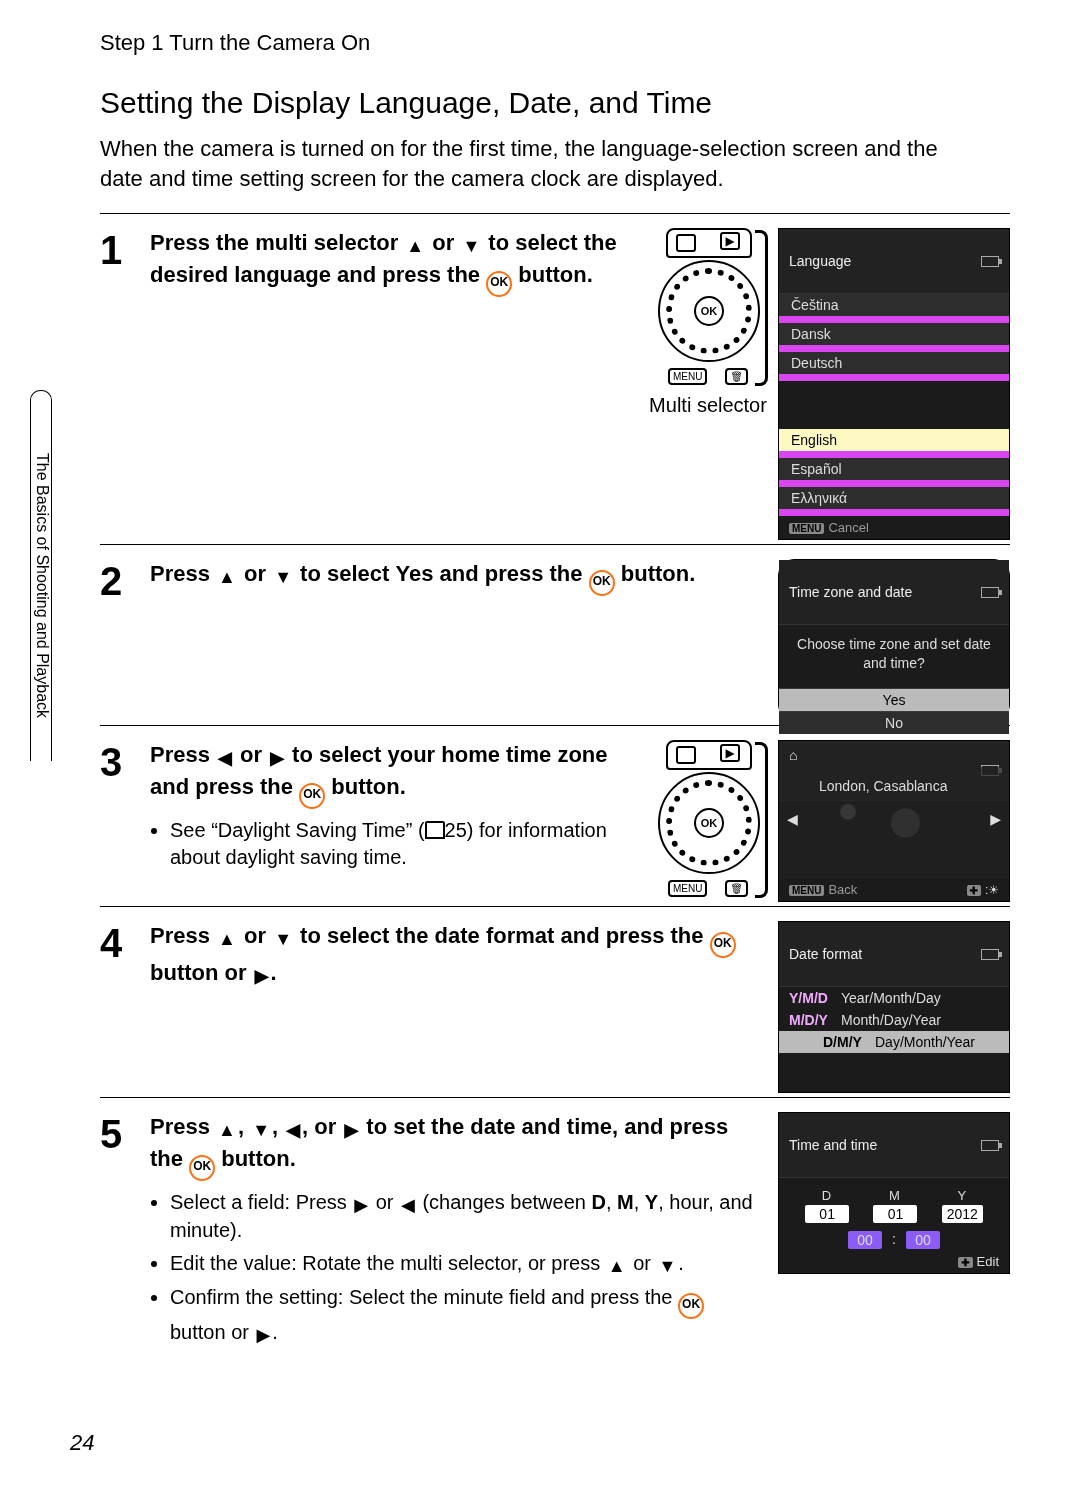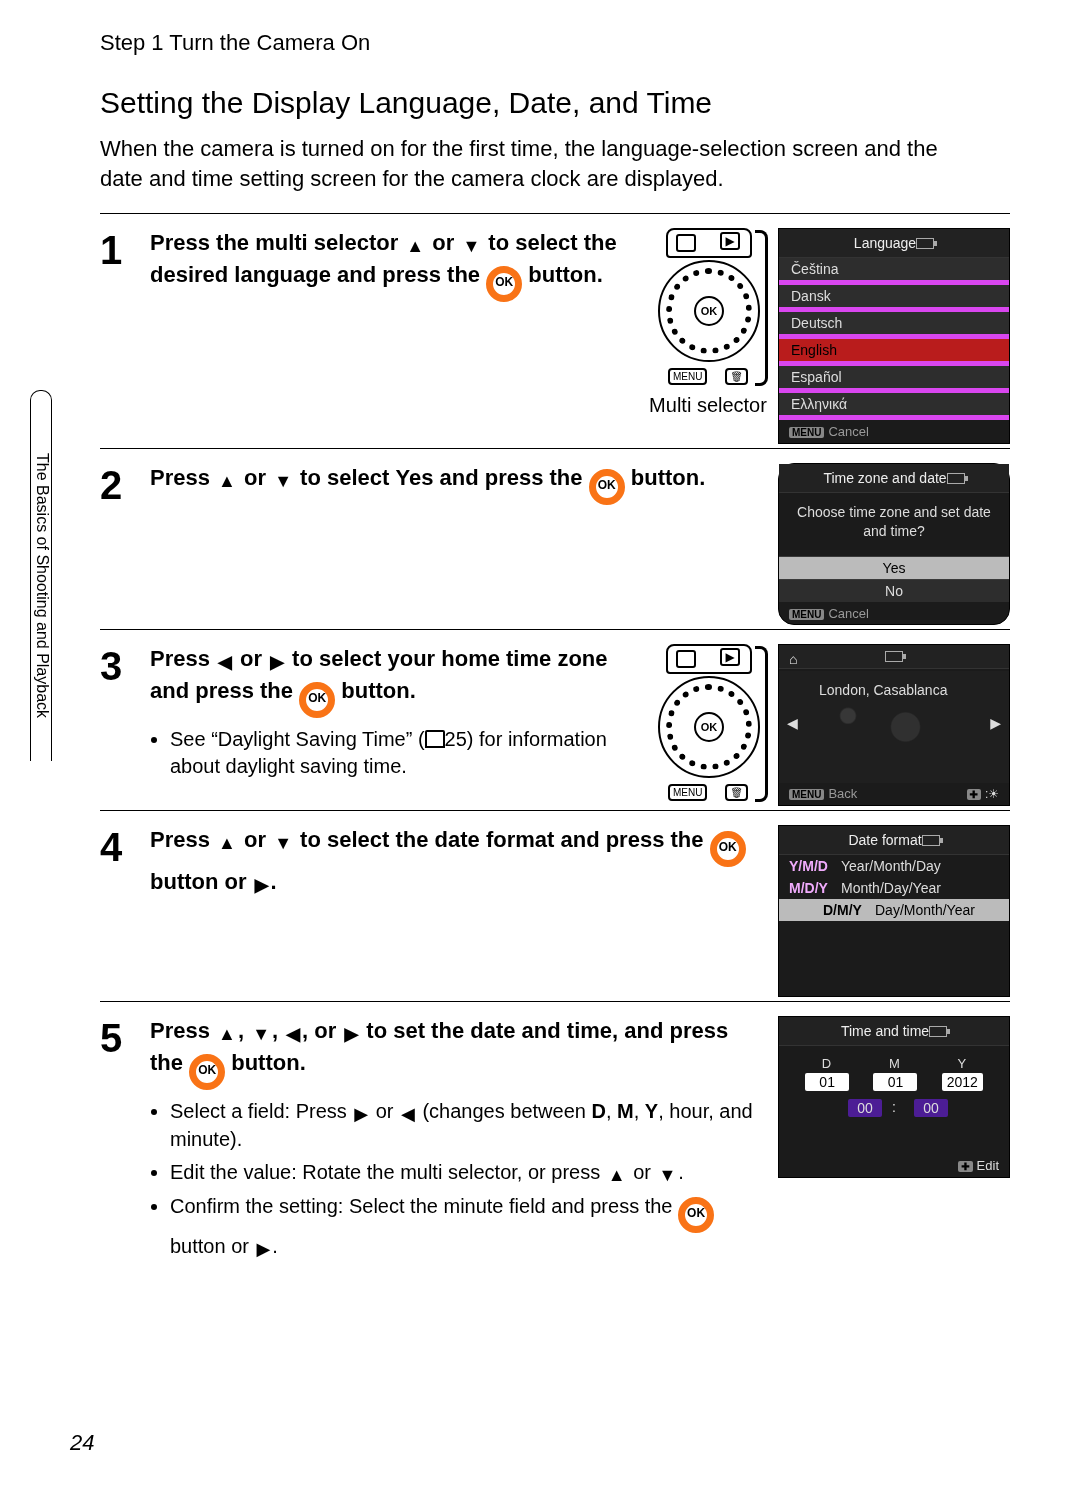--- a/index.html
+++ b/index.html
@@ -38,21 +38,21 @@
     min-width:0;
   }
   .steptext .main{font-weight:600;font-size:22px;line-height:1.4;}
   .steptext .main .b{font-weight:700;}
   .bullets{margin:8px 0 0 0;padding-left:20px;font-weight:400;font-size:20px;line-height:1.35;}
   .bullets li{margin-bottom:6px;}
 
   .ico{display:inline-block;vertical-align:-2px;font-size:18px;padding:0 2px;}
   .ok-btn{
     display:inline-block;
-    border:7px solid #f97316;
+    border:2px solid #f97316;
     border-radius:50%;
     width:22px;height:22px;
     font-size:12px;font-weight:700;
     text-align:center;line-height:19px;
     vertical-align:-4px;
   }
 
   
   .selector-dia{
     width:120px;height:160px;
@@ -79,27 +79,27 @@
   .lcd{
     flex:0 0 auto;
     width:230px;
     background:#1b1b1b;
     color:#ddd;
     font-size:14px;
     border:1px solid #000;
     position:relative;
     font-family:Arial,sans-serif;
   }
-  .lcd .title{padding:6px 10px;color:#eee;border-bottom:1px solid #333;background:#222;font-size:14px;display:flex;justify-content:center;align-items:center;}
+  .lcd .title{padding:24px 10px;color:#eee;border-bottom:1px solid #333;background:#222;font-size:14px;display:flex;justify-content:space-between;align-items:center;}
   .lcd .list{padding:0;}
   .lcd .list .row{
-    padding:3px 12px;border-bottom:5px solid #d946ef;background:#2d2d2d;font-size:14px;
+    padding:3px 12px;border-bottom:7px solid #d946ef;background:#2d2d2d;font-size:14px;
     display:block;text-align:left;
   }
-  .lcd .list .row.sel{background:#b91c1c;color:#000;}
+  .lcd .list .row.sel{background:#fef9c3;color:#000;margin-top:48px;}
   .lcd .foot{padding:4px 10px;color:#999;font-size:13px;display:flex;justify-content:space-between;align-items:center;}
   .lcd .menu-chip{background:#888;color:#000;font-size:10px;padding:0 3px;border-radius:2px;font-weight:700;margin-right:4px;}
   .lcd .batt{border:1px solid #aaa;width:16px;height:9px;position:relative;display:inline-block;}
   .lcd .batt::after{content:"";position:absolute;right:-4px;top:2px;width:3px;height:5px;background:#aaa;}
 
   .lcd.map{height:160px;}
   .lcd.map .mapbg{
     position:absolute;left:0;top:26px;right:0;bottom:22px;
     background:
       radial-gradient(circle at 30% 40%,#444 0,#444 4%,transparent 5%),
@@ -120,21 +120,21 @@
   .lcd .fmt .code{color:#f0abfc;font-weight:700;width:44px;}
   .lcd .fmt.sel{background:#bbb;color:#000;padding-left:44px;}
   .lcd .fmt.sel .code{color:#000;}
 
   .lcd.dt{height:160px;}
   .lcd .dmy{display:flex;justify-content:space-around;padding:10px 14px 2px;color:#ddd;font-size:13px;}
   .lcd .fields{display:flex;justify-content:space-around;padding:0 14px 8px;}
   .lcd .fields .fld{background:#fff;color:#000;width:44px;text-align:center;border-radius:2px;font-size:14px;padding:1px 0;}
   .lcd .fields .fld.y{width:41px;}
   .lcd .timef{display:flex;justify-content:center;gap:10px;padding-bottom:6px;font-size:14px;}
-  .lcd .timef .fld{background:#4c1d95;color:#ddd;width:34px;text-align:center;border-radius:2px;padding:1px 0;margin-left:8px;}
+  .lcd .timef .fld{background:#8b5cf6;color:#ddd;width:34px;text-align:center;border-radius:2px;padding:1px 0;}
   .lcd .editfoot{position:absolute;bottom:4px;right:10px;color:#ddd;font-size:13px;}
   .lcd .editfoot .chip{background:#888;color:#000;font-size:10px;font-weight:700;padding:0 3px;border-radius:2px;margin-right:4px;}
 
   
   .lcd .question{text-align:center;padding:10px 8px 16px;font-size:14px;line-height:1.3;}
   .lcd .opt{padding:3px 0;text-align:center;font-size:14px;background:#2d2d2d;border-top:1px solid #3a3a3a;}
   .lcd .opt.sel{background:#bbb;color:#000;}
 
   .sidetab{
     position:absolute;

